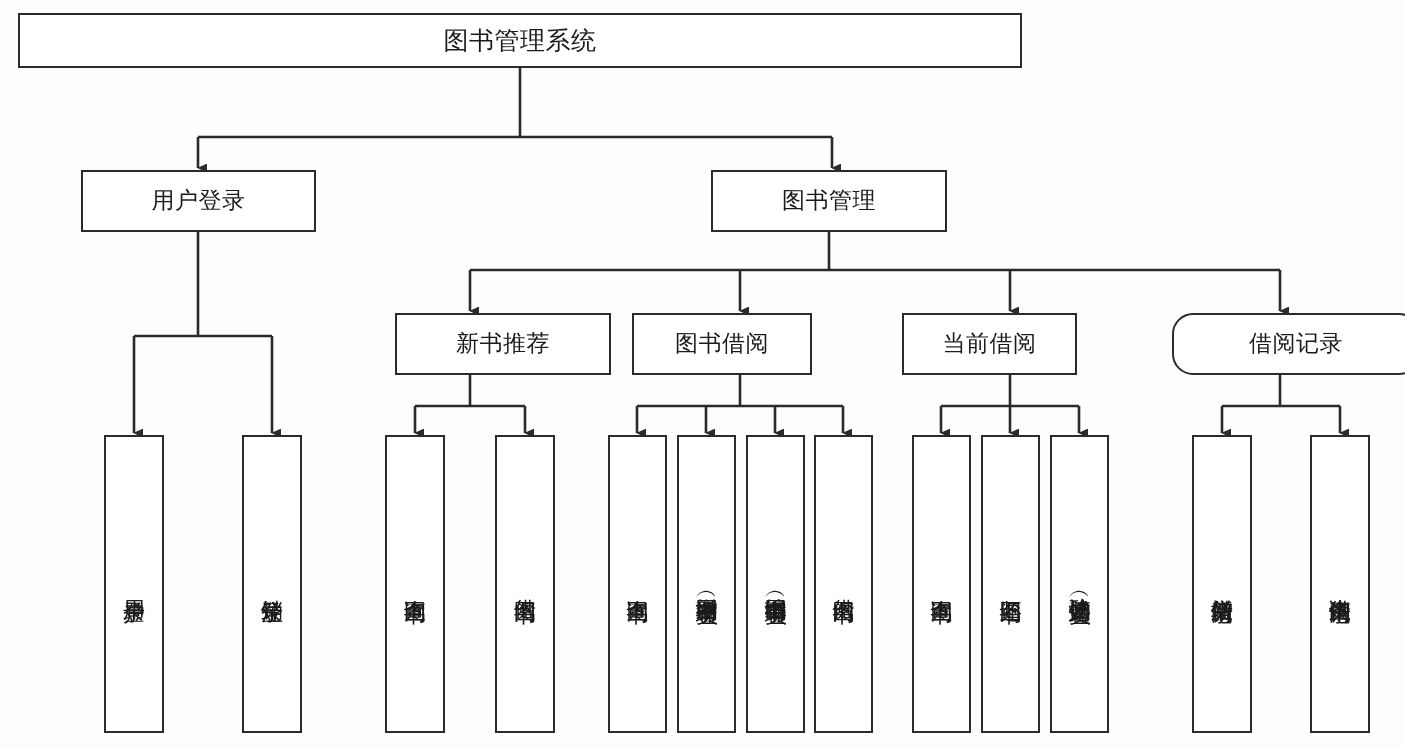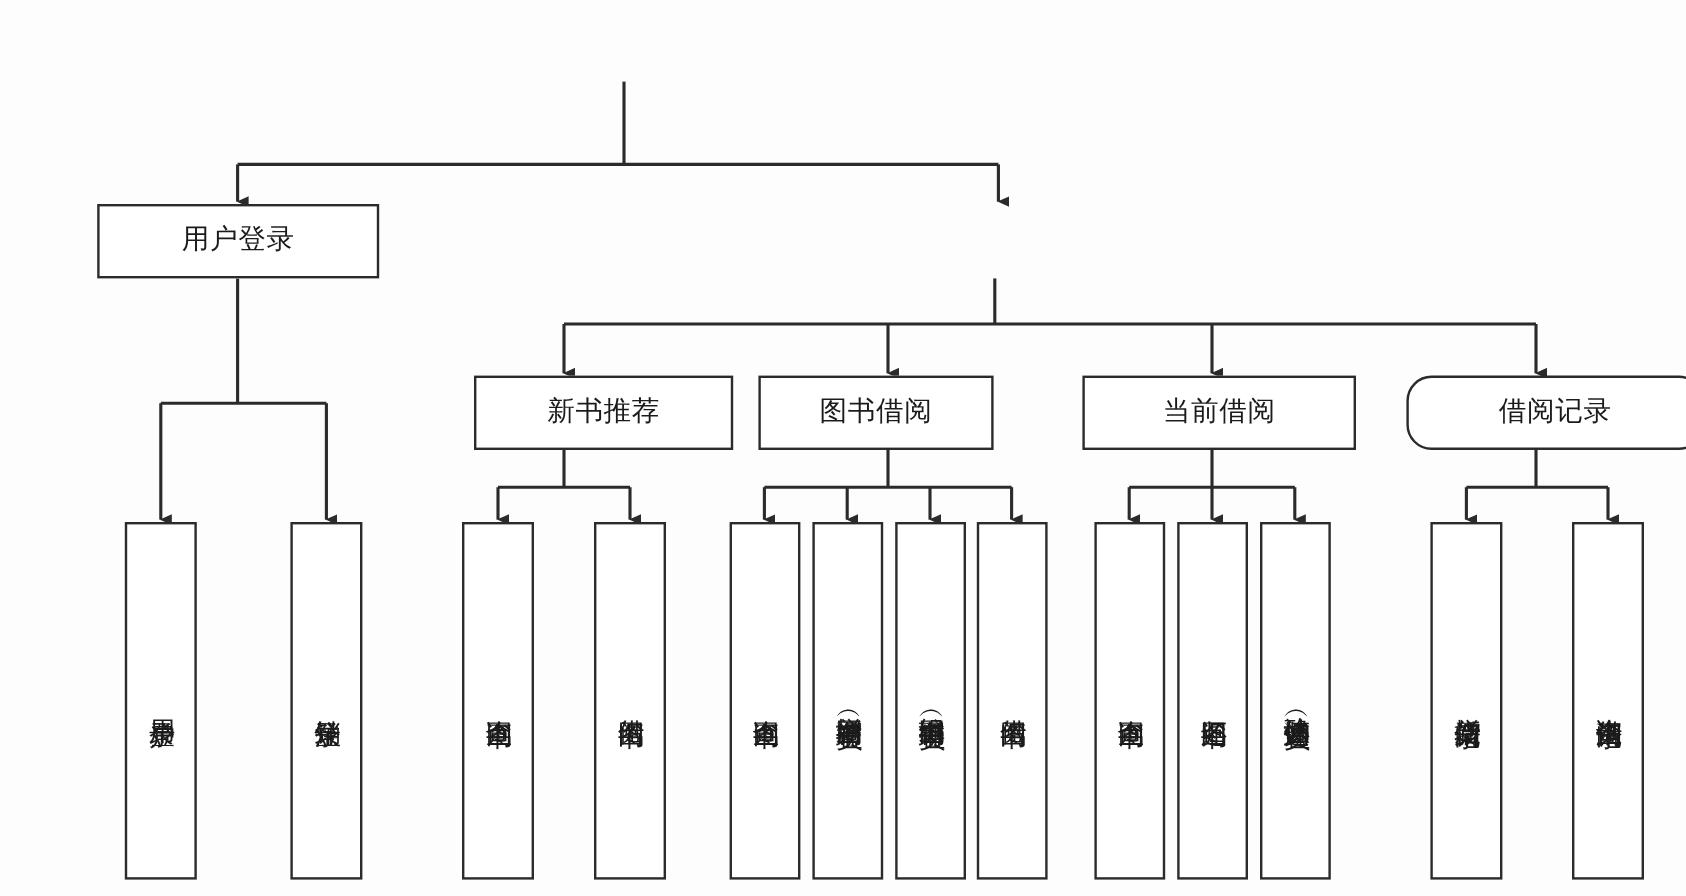--- a/index.html
+++ b/index.html
@@ -126,32 +126,38 @@
       <path d="M1010,406 L1010,433" marker-end="url(#arrowhead)"></path>
       <path d="M1079,406 L1079,433" marker-end="url(#arrowhead)"></path>
 
       <path d="M1280,375 L1280,406"></path>
       <path d="M1222,406 L1340,406"></path>
       <path d="M1222,406 L1222,433" marker-end="url(#arrowhead)"></path>
       <path d="M1340,406 L1340,433" marker-end="url(#arrowhead)"></path>
     </g>
   </svg>
 
+  <div class="node node-h root" style="left:18px; top:13px; width:1004px; height:55px;">
+    <span class="node-label">图书管理系统</span>
+  </div>
 
   <div class="node node-h" style="left:81px; top:170px; width:235px; height:62px;">
     <span class="node-label">用户登录</span>
   </div>
+  <div class="node node-h" style="left:711px; top:170px; width:236px; height:62px;">
+    <span class="node-label">图书管理</span>
+  </div>
 
   <div class="node node-h" style="left:362px; top:313px; width:216px; height:62px;margin-left:33px;">
     <span class="node-label">新书推荐</span>
   </div>
-  <div class="node node-h" style="left:632px; top:313px; width:196px; height:62px;">
+  <div class="node node-h" style="left:632px; top:313px; width:180px; height:62px;">
     <span class="node-label">图书借阅</span>
   </div>
-  <div class="node node-h" style="left:902px; top:313px; width:228px; height:62px;">
+  <div class="node node-h" style="left:902px; top:313px; width:175px; height:62px;">
     <span class="node-label">当前借阅</span>
   </div>
   <div class="node node-h" style="left:1172px; top:313px; width:248px; height:62px;border-radius:21px;">
     <span class="node-label">借阅记录</span>
   </div>
 
   <div class="node node-v" style="left:104px; top:435px; width:60px; height:298px;">
     <span class="node-label">用户登录</span>
   </div>
   <div class="node node-v" style="left:242px; top:435px; width:60px; height:298px;">

